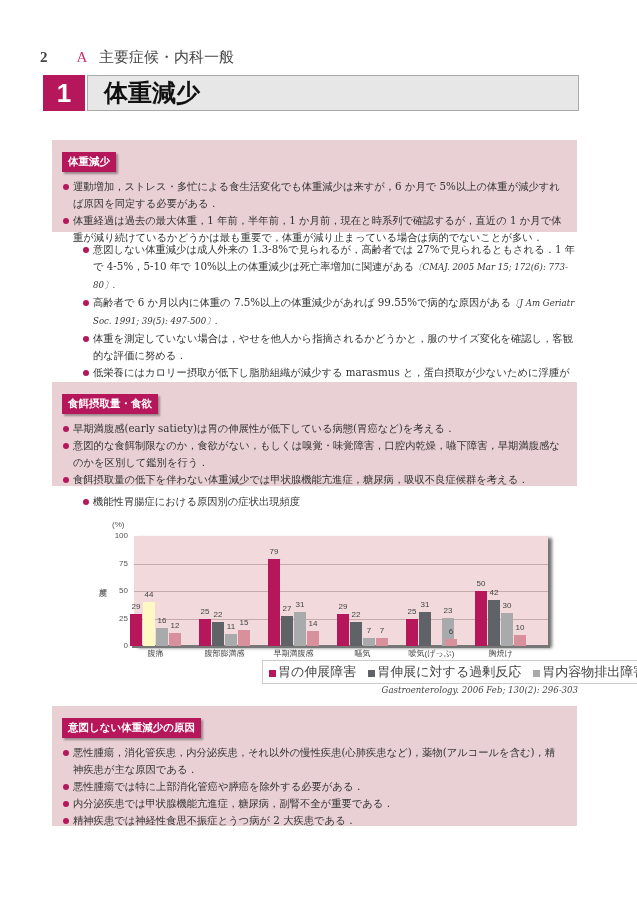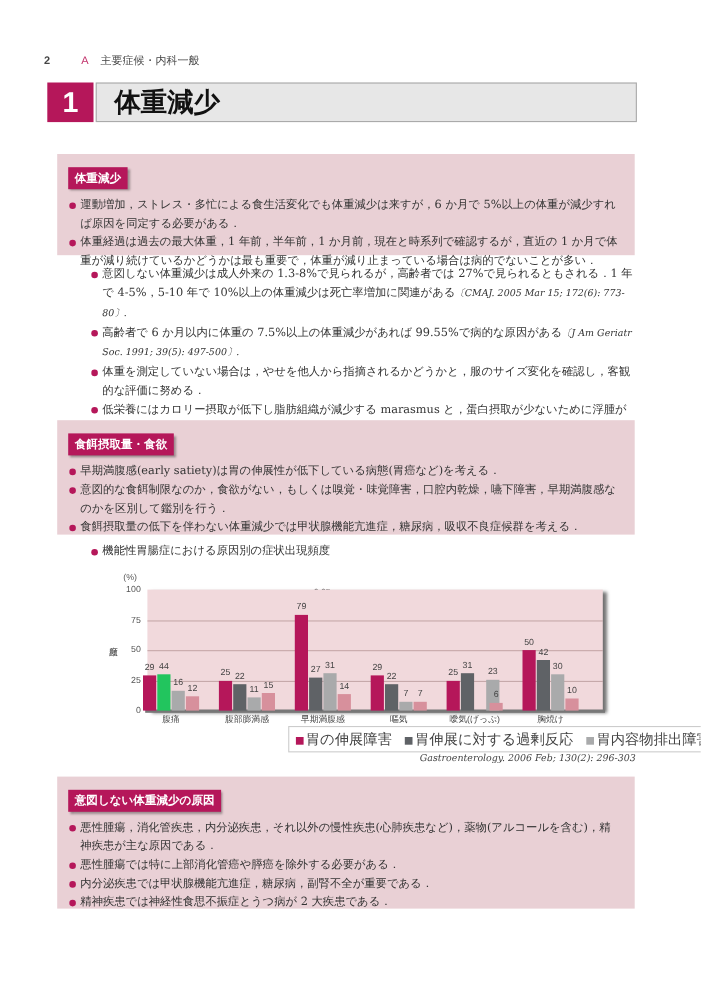--- a/index.html
+++ b/index.html
@@ -1,20 +1,20 @@
 <!DOCTYPE html>
 <html><head>
 <meta charset="utf-8">
 <style>
   html, body { margin: 0; padding: 0; }
   body {
     width: 637px; height: 900px; background: #ffffff; position: relative; overflow: hidden;
     font-family: "DejaVu Serif", serif; color: #333;
   }
-  .running-head { position: absolute; left: 40px; top: 48px; font-family: Liberation Sans, sans-serif; font-size: 10px; color: #444; }
+  .running-head { position: absolute; left: 40px; top: 48px; font-family: Liberation Serif, serif; font-size: 15px; color: #444; }
   .running-head .pnum { font-weight: bold; margin-right: 26px; }
   .running-head .sec { color: #c1306a; margin-right: 8px; }
   .chapter { position: absolute; left: 43px; top: 75px; width: 536px; height: 36px; display: flex; }
   .chapter .num { width: 42px; height: 36px; background: #b5175a; color: #fff; font-family: "Liberation Sans", sans-serif; font-weight: bold; font-size: 26px; display: flex; align-items: center; justify-content: center; }
   .chapter .title { flex: 1; margin-left: 2px; background: #e7e7e7; border: 1px solid #aaa; display: flex; align-items: center; padding-left: 16px; font-size: 24px; font-weight: bold; color: #111; }
   .box { position: absolute; left: 52px; width: 525px; background: #e9d0d5; box-sizing: border-box; padding: 10px 12px 8px 10px; }
   .box .tag { display: inline-block; background: #b5175a; color: #fff; font-family: "DejaVu Sans", sans-serif; font-weight: bold; font-size: 10.5px; padding: 3px 6px; box-shadow: 2px 2px 2px rgba(0,0,0,0.35); margin-bottom: 6px; }
   ul { list-style: none; margin: 0; padding: 0; }
   li { position: relative; padding-left: 11px; font-size: 10.3px; line-height: 17px; color: #333; }
   li::before { content: ""; position: absolute; left: 1px; top: 6px; width: 6px; height: 6px; border-radius: 50%; background: #b5175a; }
@@ -87,21 +87,21 @@
   <div class="ylabel">頻度</div>
   <div class="pnote">p&lt;0.05</div>
   <div class="plot" id="plot">
     <div class="baseline"></div>
   <div class="gridline" style="top: 82.5px;"></div>
       <div class="gridline" style="top: 55px;"></div>
       <div class="gridline" style="top: 27.5px;"></div>
       <div class="bar" style="left: -4px; height: 31.9px; background: rgb(181, 23, 90);">
         <div class="val">29</div>
       </div>
-      <div class="bar" style="left: 9px; height: 33px; background: #22c55e;">
+      <div class="bar" style="left: 9px; height: 44px; background: #fef9c3;">
         <div class="val">44</div>
       </div>
       <div class="bar" style="left: 22px; height: 17.6px; background: rgb(169, 170, 171);">
         <div class="val">16</div>
       </div>
       <div class="bar" style="left: 35px; height: 13.2px; background: rgb(215, 144, 156);">
         <div class="val">12</div>
       </div>
       <div class="bar" style="left: 65px; height: 27.5px; background: rgb(181, 23, 90);">
         <div class="val">25</div>

